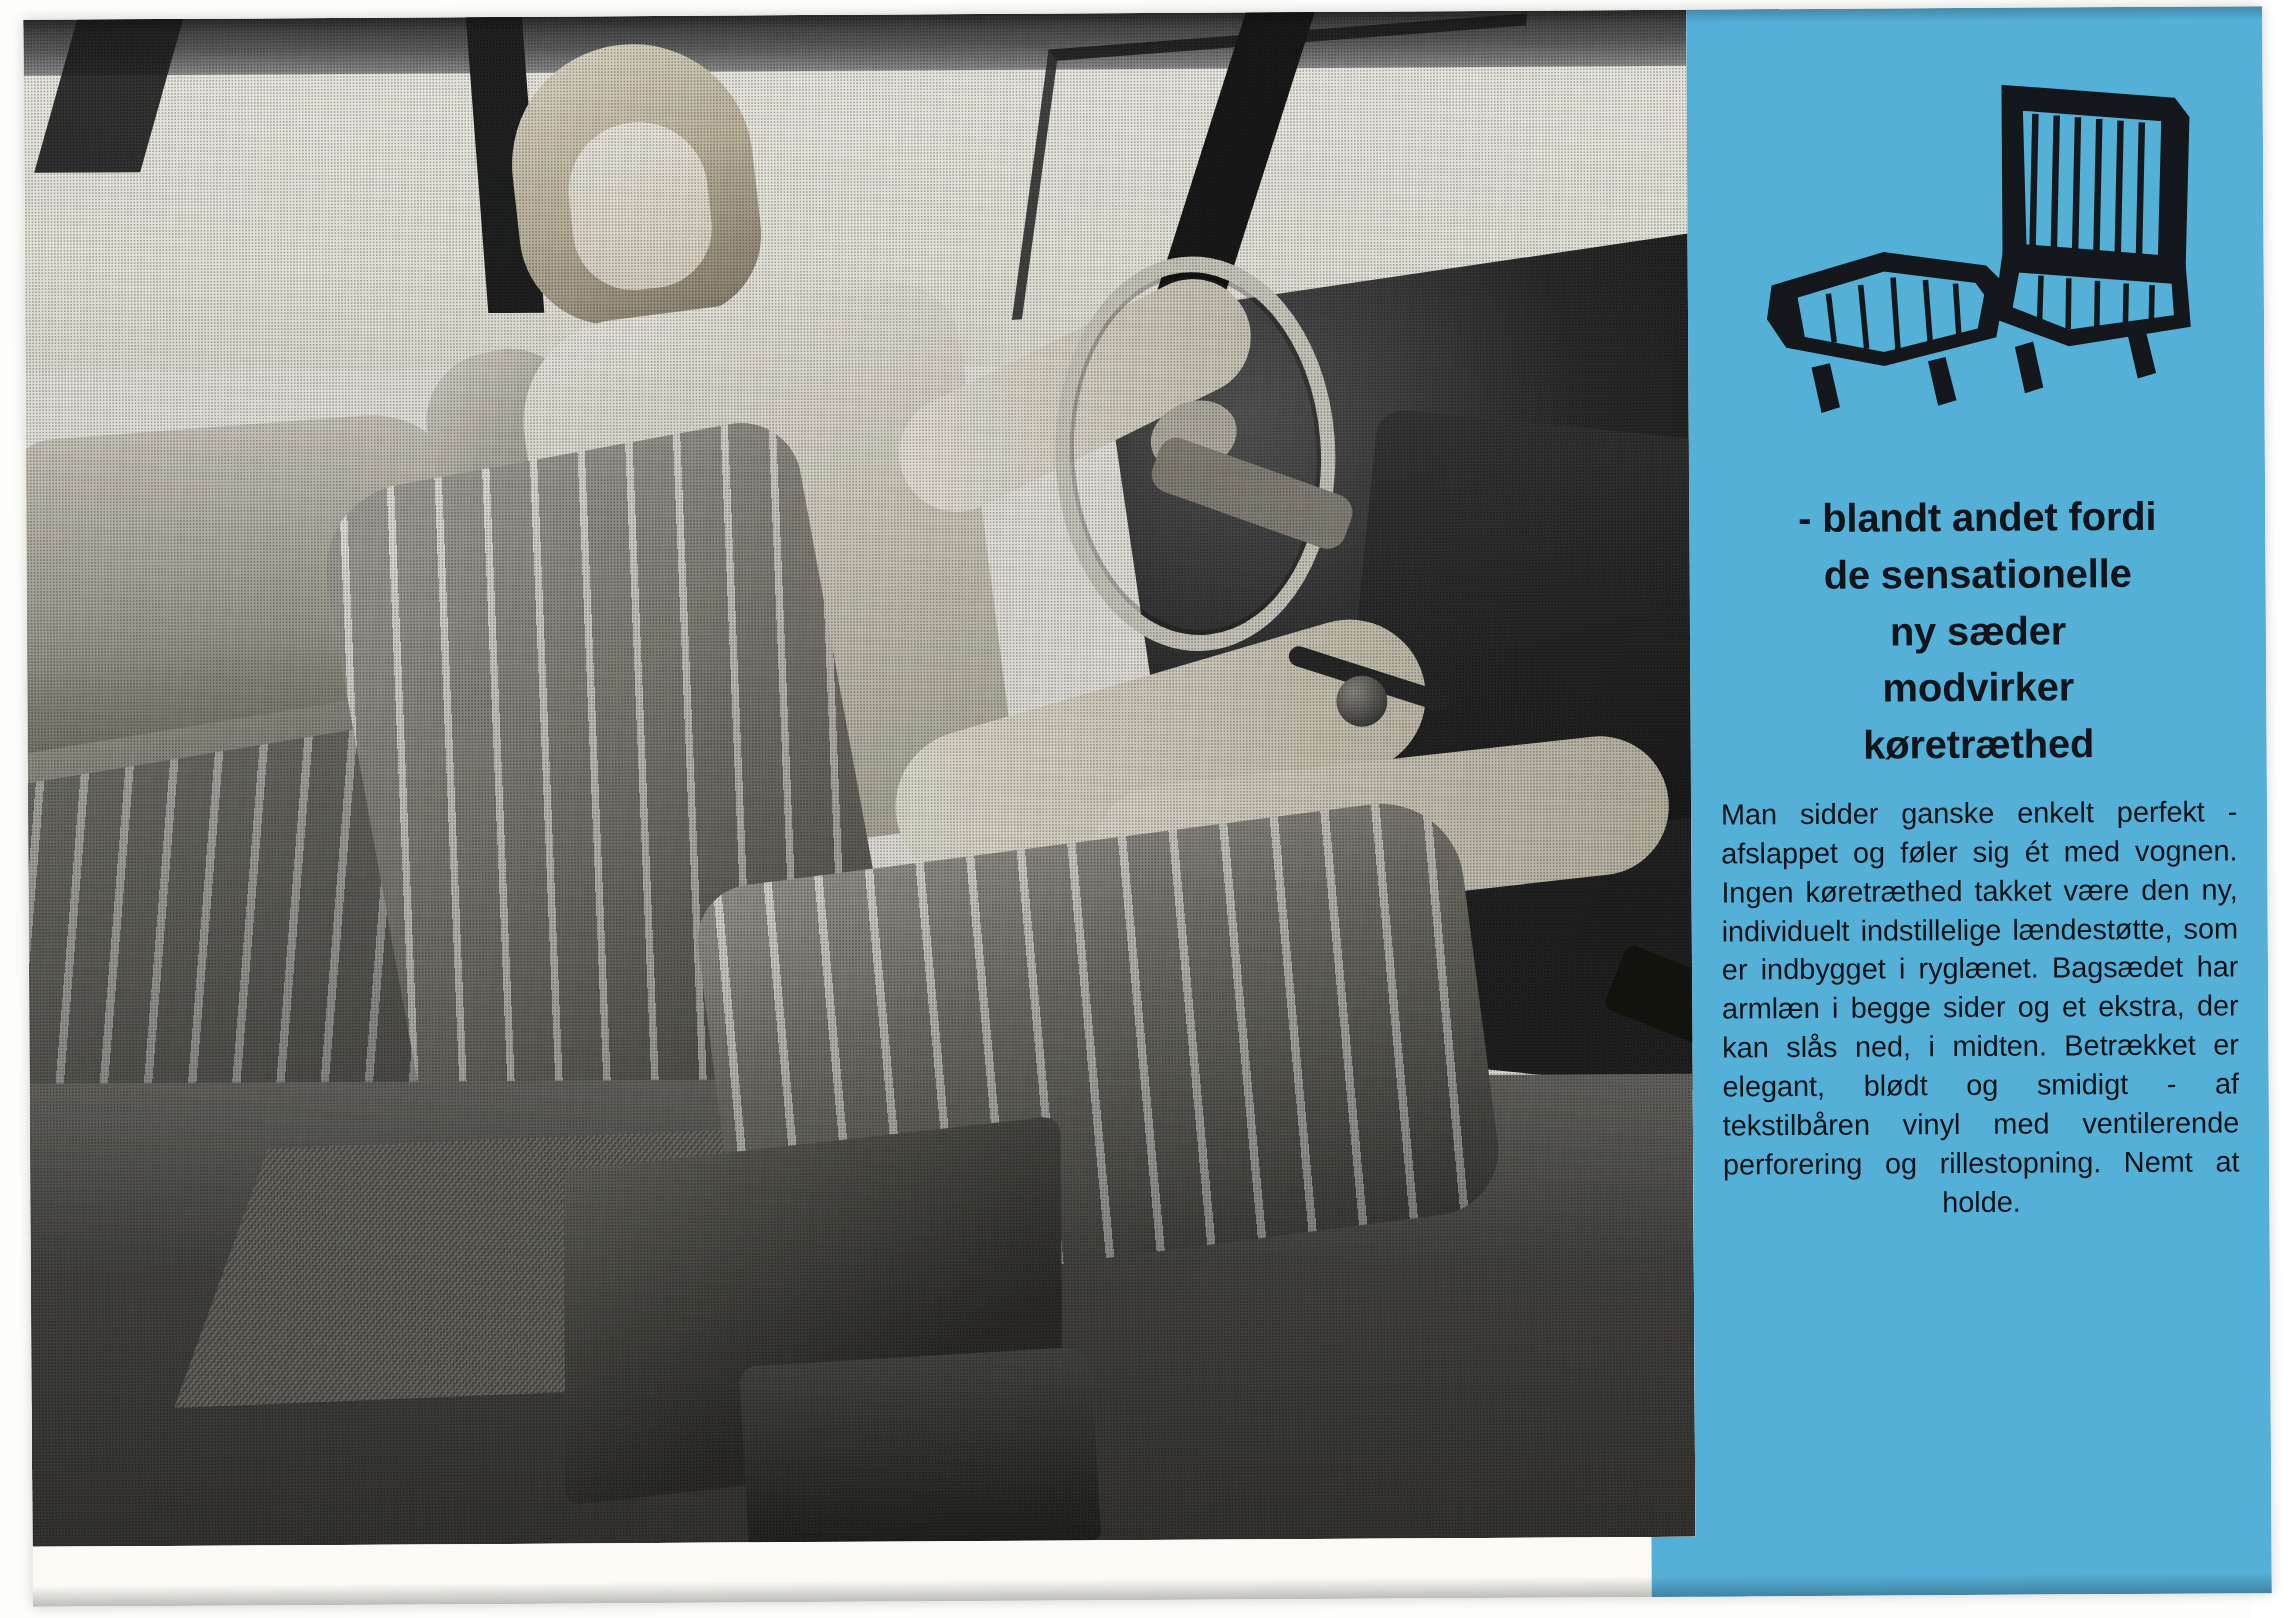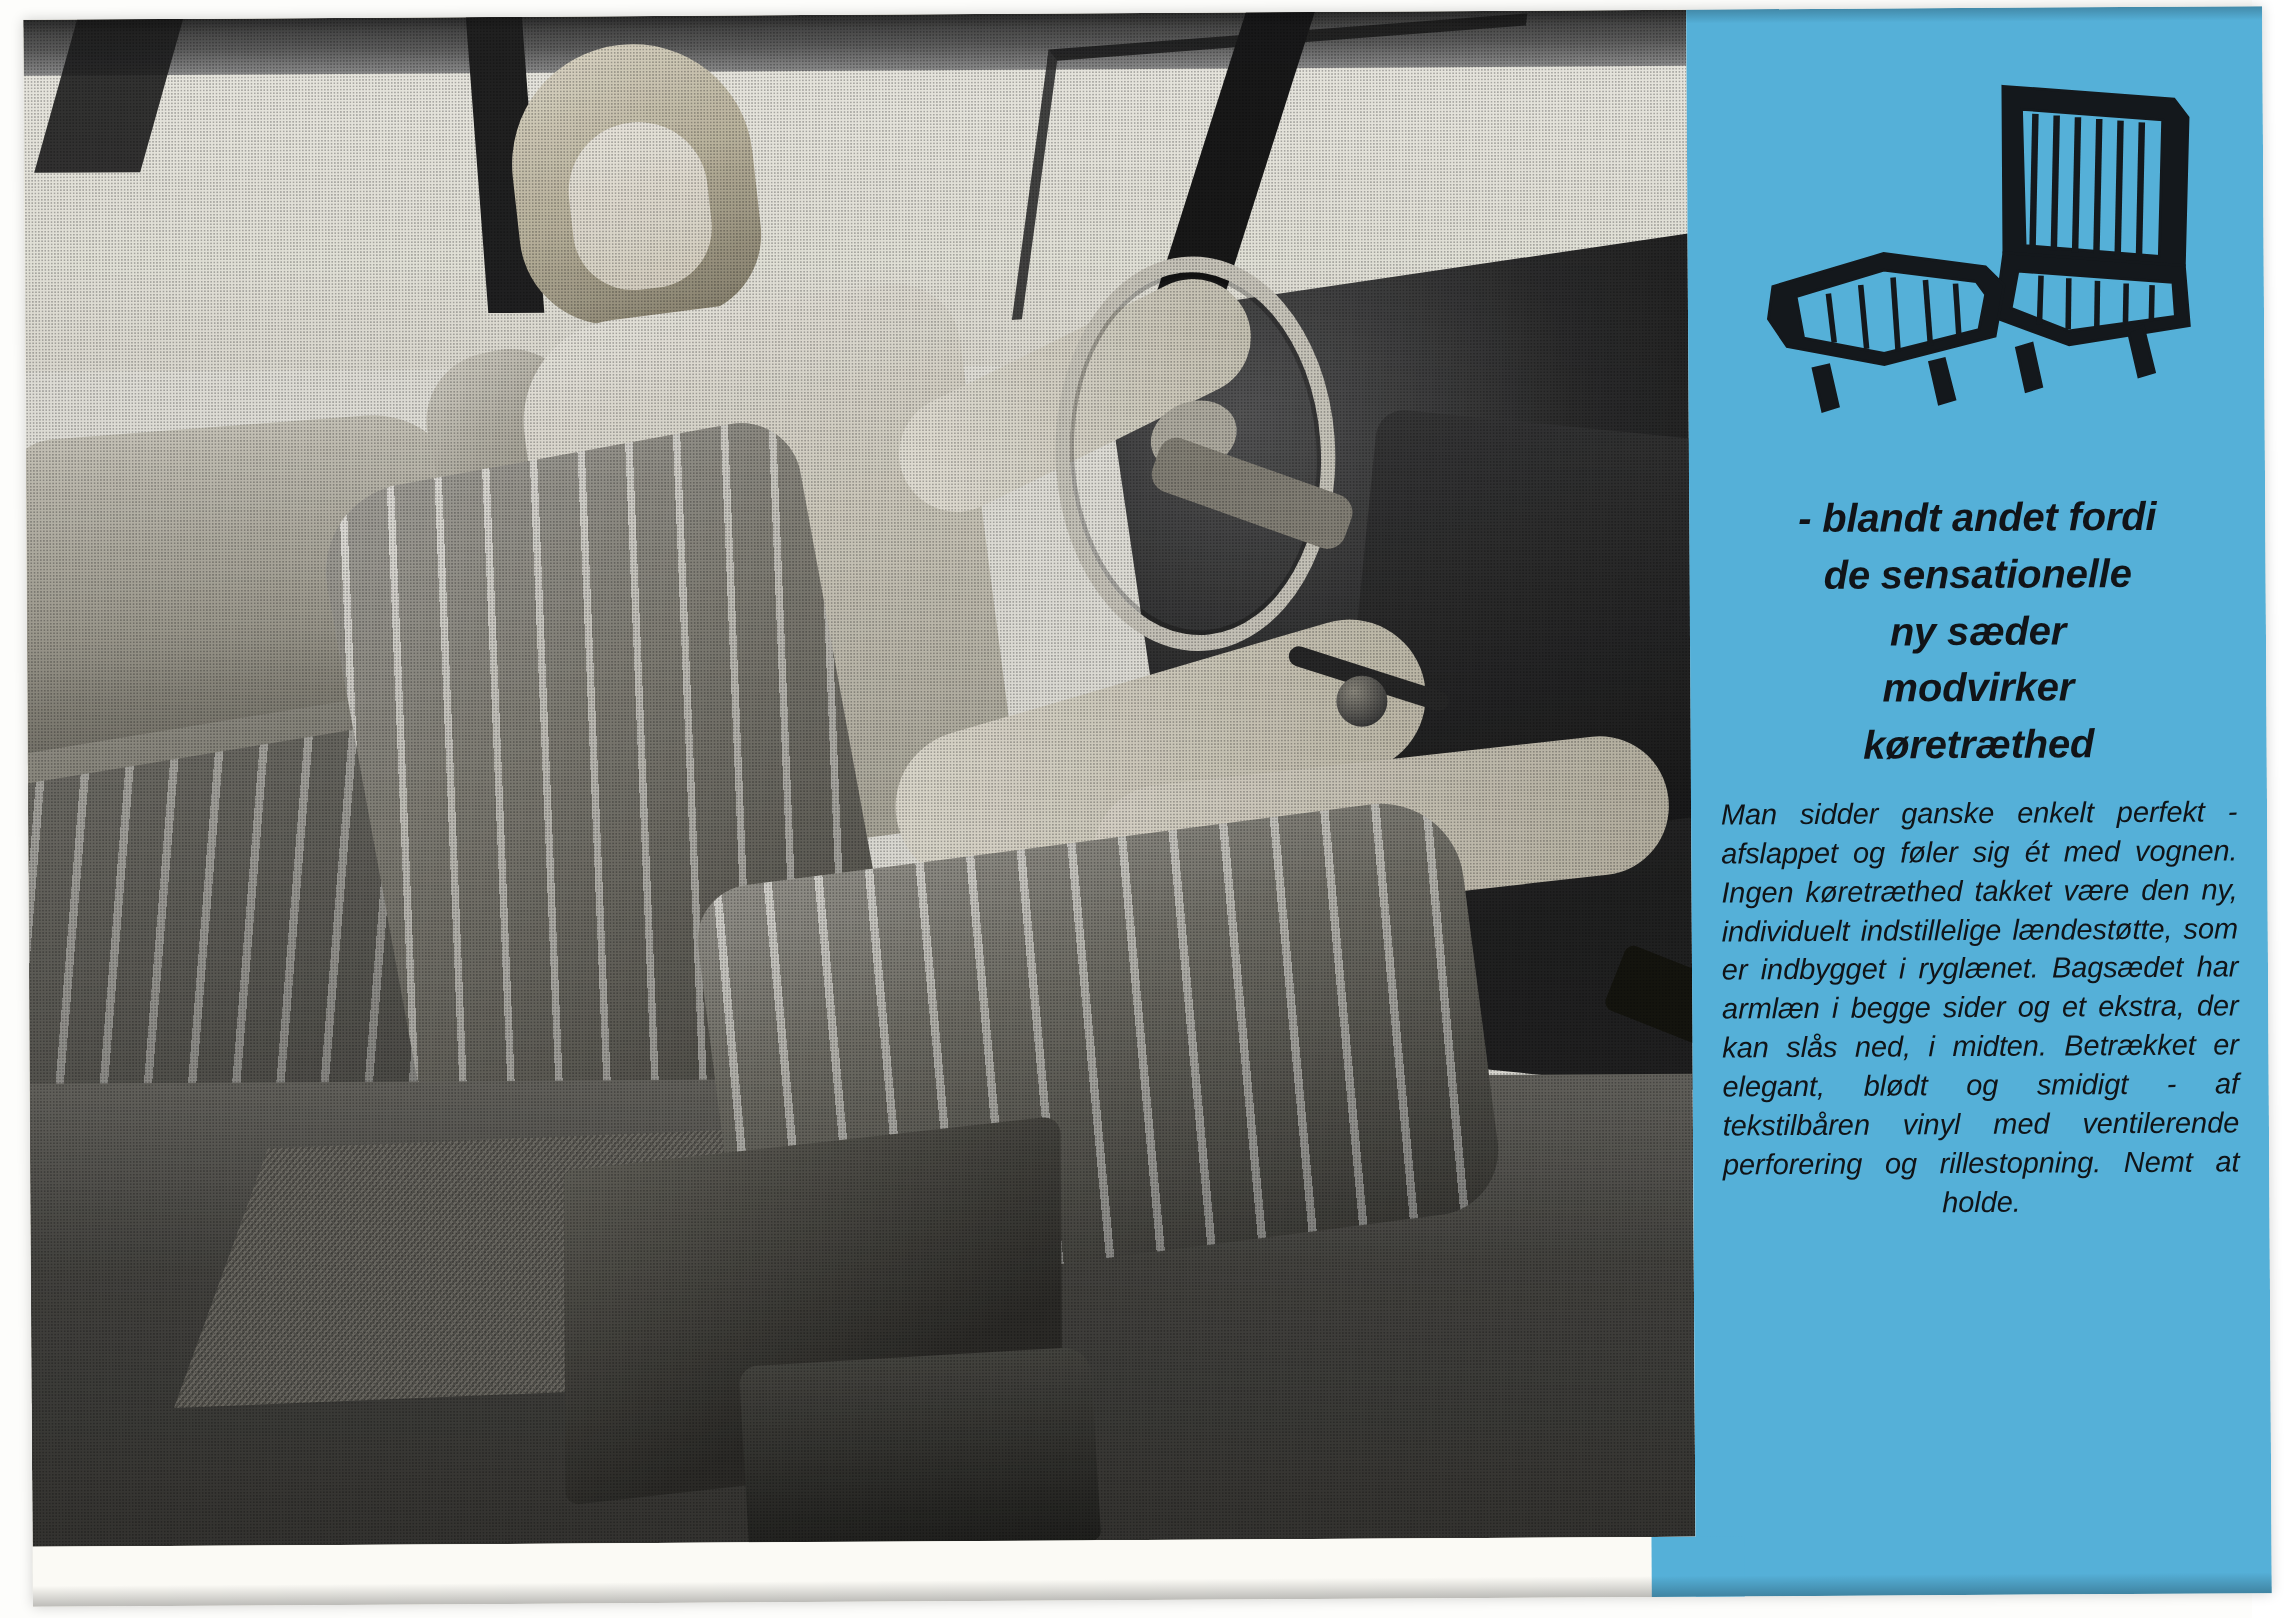--- a/index.html
+++ b/index.html
@@ -12,21 +12,20 @@
     height: 1618px;
     overflow: hidden;
     font-family: "Liberation Sans", sans-serif;
   }
 
   .page {
     position: relative;
     width: 2252px;
     height: 1618px;
     background: #fdfdfb;
-    font-style: italic;
   }
 
   
   .sheet {
     position: absolute;
     left: 28px;
     top: 13px;
     width: 2239px;
     height: 1587px;
     transform: rotate(-0.35deg);

